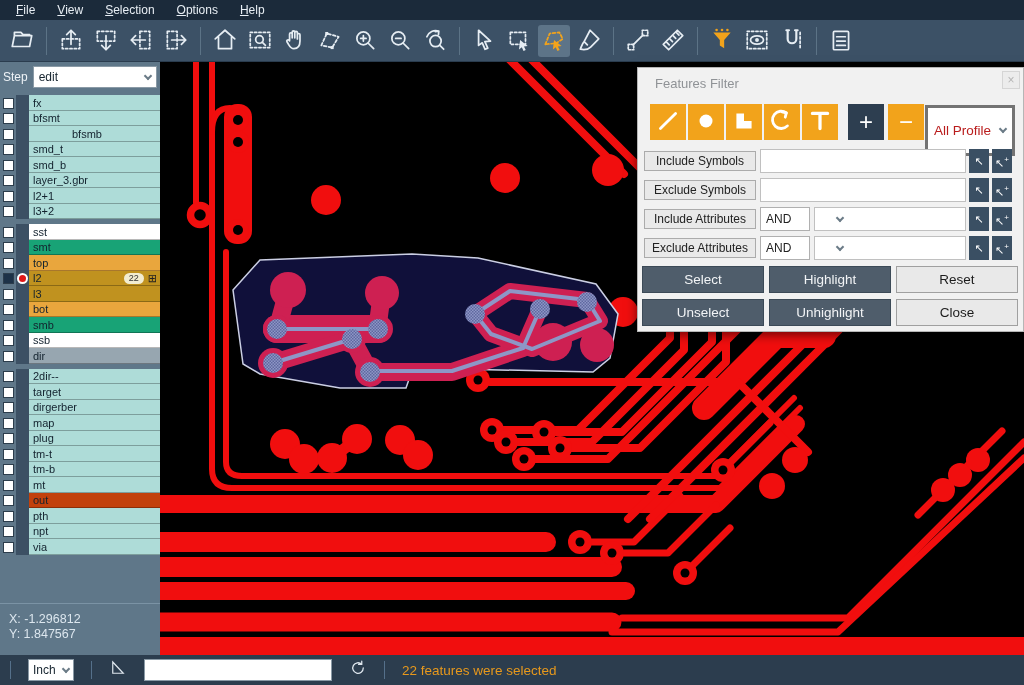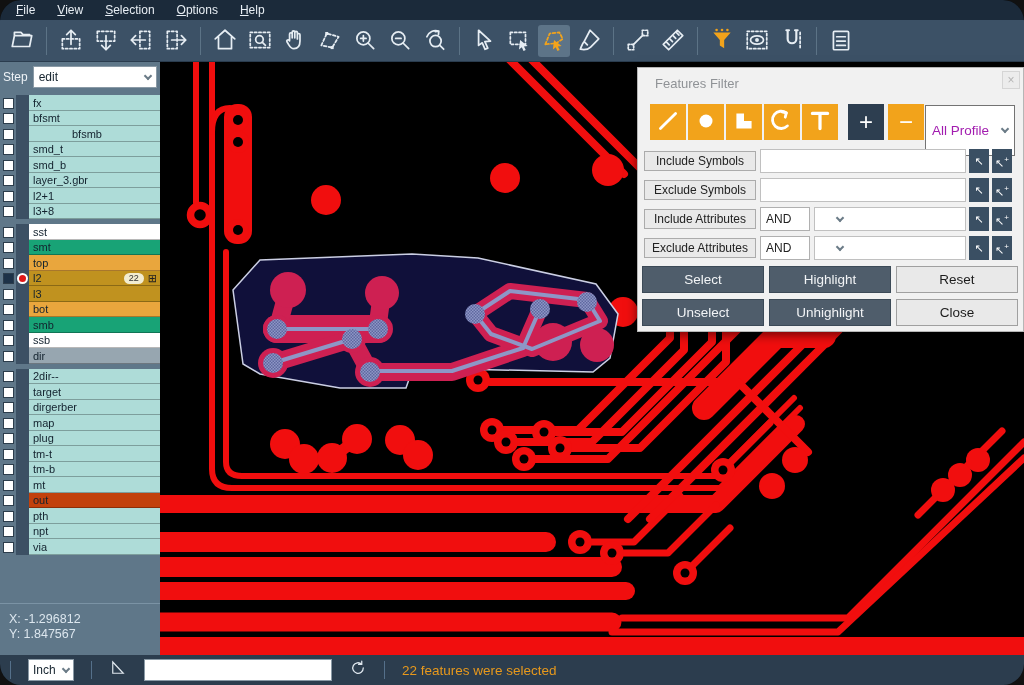--- a/index.html
+++ b/index.html
@@ -1,17 +1,17 @@
 <!DOCTYPE html>
 <html><head>
 <meta charset="utf-8">
 <style>
   html,body{margin:0;padding:0;background:#111;font-family:"Liberation Sans",sans-serif;}
   *{box-sizing:border-box;}
-  .window{position:relative;width:1024px;height:685px;background:#000;overflow:hidden;border-radius:21px;}
+  .window{position:relative;width:1024px;height:685px;background:#000;overflow:hidden;}
 
   
   .menubar{position:absolute;left:0;top:0;width:1024px;height:20px;background:#1b2a3a;display:flex;align-items:center;padding-left:6px;gap:2px;}
   .mitem{color:#e8eef4;font-size:12px;padding:2px 10px;cursor:default;}
   .mitem .u{text-decoration:underline;}
 
   
   .toolbar{position:absolute;left:0;top:20px;width:1024px;height:42px;background:#3c5166;display:flex;align-items:center;padding-left:6px;gap:3px;border-bottom:1px solid #2a3c4e;}
   .tbtn{width:32px;height:32px;background:transparent;border:none;padding:2px;border-radius:3px;cursor:pointer;}
   .tbtn svg{width:26px;height:26px;stroke:#e6edf3;fill:none;stroke-width:1.6;stroke-linecap:round;stroke-linejoin:round;}
@@ -49,21 +49,21 @@
   
   .dialog{position:absolute;left:637px;top:67px;width:387px;height:265px;background:#f1f1f1;border:1px solid #b5b5b5;box-shadow:0 3px 10px rgba(0,0,0,.55);}
   .dtitle{position:absolute;left:17px;top:8px;font-size:13px;color:#8f9296;}
   .dclose{position:absolute;right:3px;top:3px;width:18px;height:18px;background:#ececec;border:1px solid #d5d5d5;color:#b5b5b5;font-size:12px;line-height:15px;text-align:center;cursor:pointer;padding:0;}
   .toolrow{position:absolute;left:12px;top:36px;display:flex;gap:2px;align-items:center;}
   .obtn{width:36px;height:36px;border:none;background:#f2a31b;color:#fff;cursor:pointer;padding:4px;}
   .obtn svg{width:26px;height:26px;stroke:#fff;fill:none;stroke-width:2.6;stroke-linecap:round;}
   .obtn .wfill{fill:#fff;stroke:none;}
   .navybtn{width:36px;height:36px;border:none;background:#2d3e50;color:#fff;font-size:24px;line-height:26px;cursor:pointer;margin-left:8px;}
   .minusbtn{width:36px;height:36px;border:none;background:#f2a31b;color:#fff;font-size:24px;line-height:26px;cursor:pointer;margin-left:2px;}
-  .profsel{position:absolute;right:8px;top:37px;width:90px;height:51px;background:#fff;border:1px solid #737373;display:flex;align-items:center;justify-content:space-between;padding:0 6px;font-size:13.5px;color:#a21caf;cursor:pointer;}
+  .profsel{position:absolute;right:8px;top:37px;width:90px;height:51px;background:#fff;border:3px solid #737373;display:flex;align-items:center;justify-content:space-between;padding:0 6px;font-size:13.5px;color:#b91c1c;cursor:pointer;}
   .frow{position:absolute;left:6px;height:24px;display:flex;align-items:center;}
   .flabel{width:112px;height:20px;background:#e9e9e9;border:1px solid #ababab;font-size:12px;color:#222;cursor:pointer;padding:0;}
   .fand{width:50px;height:24px;background:#fff;border:1px solid #b0b0b0;display:flex;align-items:center;justify-content:space-between;padding:0 5px;font-size:12px;color:#222;margin-left:4px;cursor:pointer;gap:46px;}
   .finput{height:24px;background:#fff;border:1px solid #c0c0c0;margin-left:4px;font-size:12px;padding:0 4px;}
   .finput.wide{width:206px;}
   .finput.narrow{width:152px;}
   .pickbtn{width:20px;height:24px;background:#3a4f63;border:none;color:#fff;font-size:11px;cursor:pointer;margin-left:3px;padding:0;line-height:22px;}
   .pickbtn sup{font-size:8px;}
   .abtn-dark{background:#4f5d6b;border:1px solid #3c4a57;color:#f2f4f6;font-size:13.5px;cursor:pointer;}
   .abtn-light{background:#e9e9e9;border:1px solid #a0a0a0;color:#1c1c1c;font-size:13.5px;cursor:pointer;}
@@ -380,21 +380,21 @@
           <span class="lcb"></span>
           <span class="lstrip"></span>
           <span class="lname" style="background: rgb(174, 220, 216);">
             <span>l2+1</span>
           </span>
         </div>
         <div class="lrow">
           <span class="lcb"></span>
           <span class="lstrip"></span>
           <span class="lname" style="background: rgb(174, 220, 216);">
-            <span>l3+8</span>
+            <span>l3+2</span>
           </span>
         </div>
         <div class="lgap"></div>
         <div class="lrow">
           <span class="lcb"></span>
           <span class="lstrip"></span>
           <span class="lname" style="background: rgb(255, 255, 255);">
             <span>sst</span>
           </span>
         </div>

